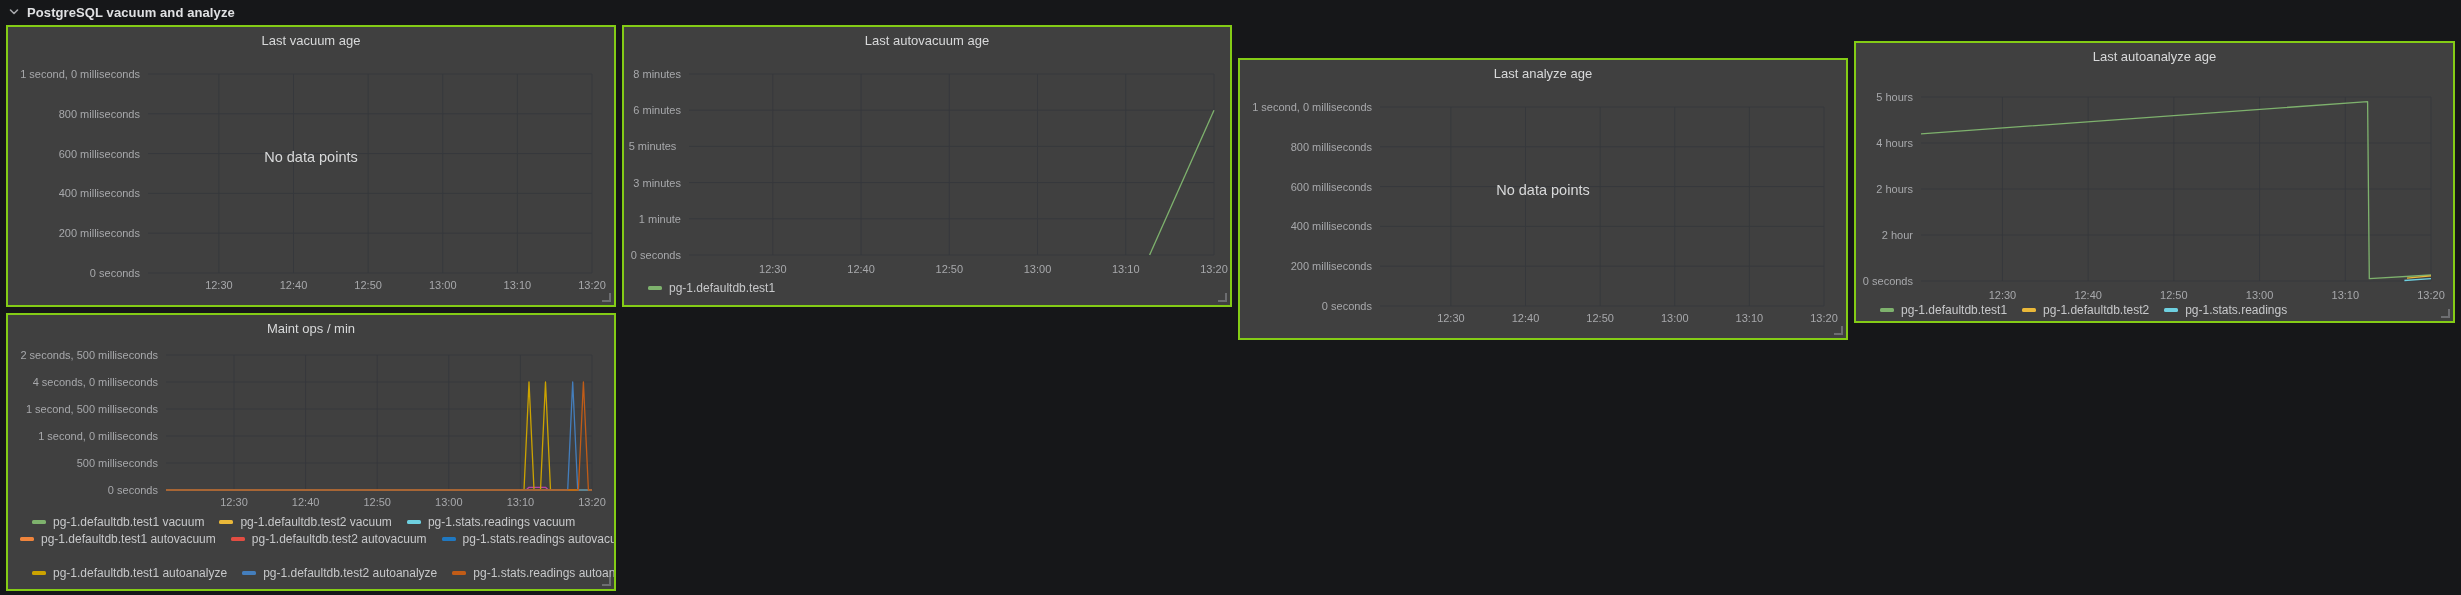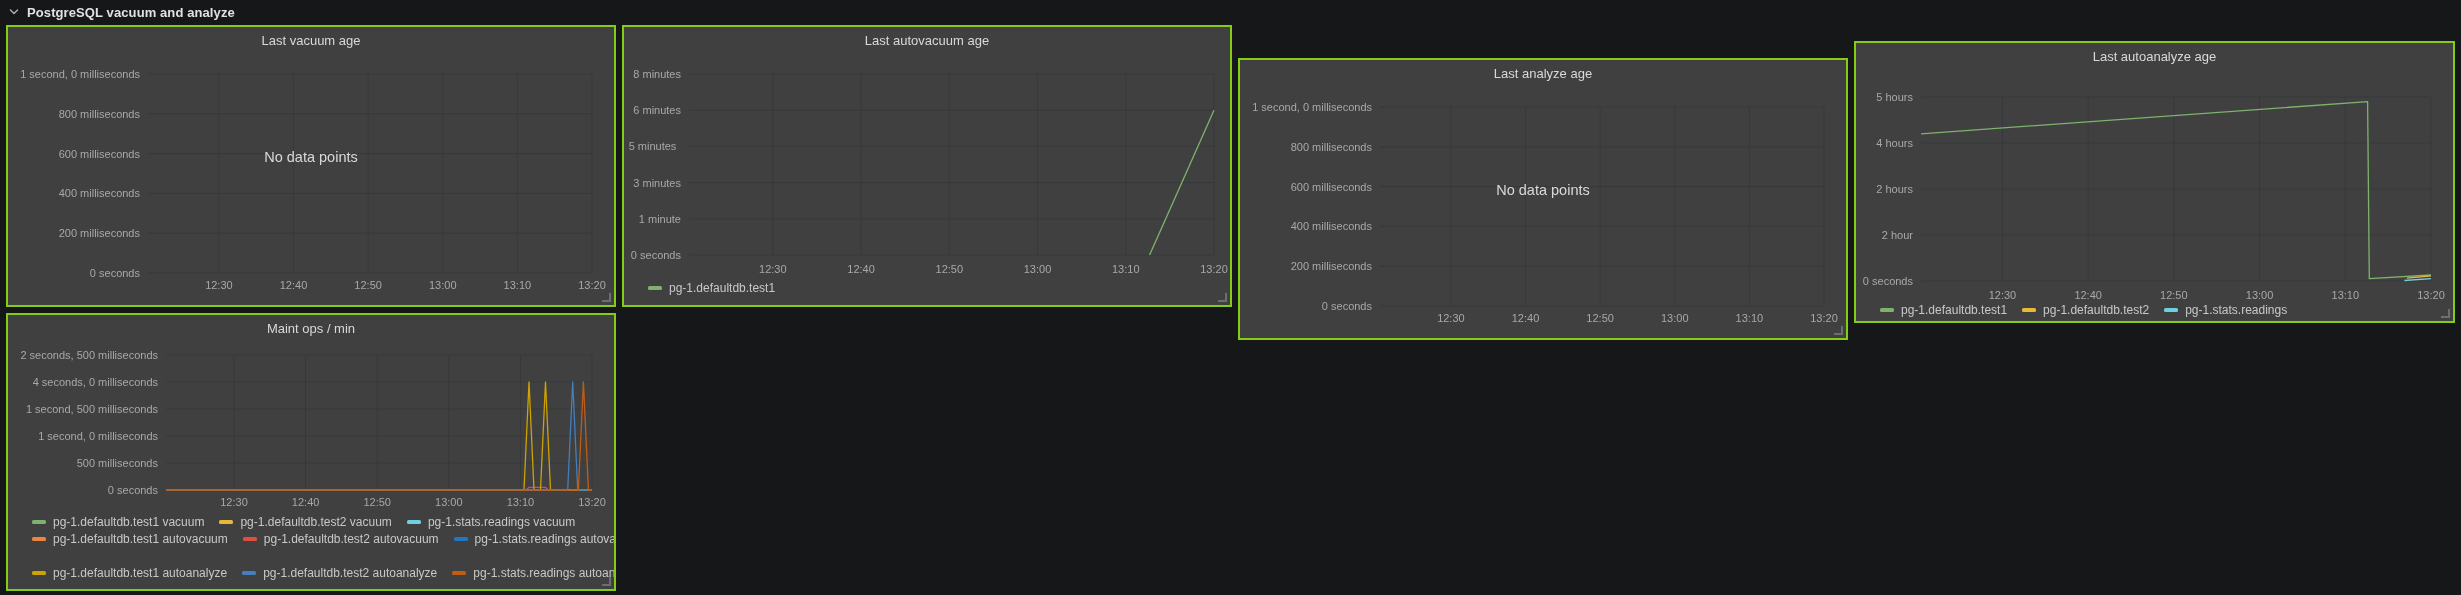--- a/index.html
+++ b/index.html
@@ -257,21 +257,21 @@
       </div>
       <div class="legend-item">
         <span class="legend-swatch" style="background: rgb(234, 184, 57);"></span>
         <span class="legend-label">pg-1.defaultdb.test2 vacuum</span>
       </div>
       <div class="legend-item">
         <span class="legend-swatch" style="background: rgb(110, 208, 224);"></span>
         <span class="legend-label">pg-1.stats.readings vacuum</span>
       </div>
     </div>
-    <div class="legend" style="left: 24px; top: 217px;">
+    <div class="legend" style="left: 12px; top: 217px;">
       <div class="legend-item">
         <span class="legend-swatch" style="background: rgb(239, 132, 60);"></span>
         <span class="legend-label">pg-1.defaultdb.test1 autovacuum</span>
       </div>
       <div class="legend-item">
         <span class="legend-swatch" style="background: rgb(226, 77, 66);"></span>
         <span class="legend-label">pg-1.defaultdb.test2 autovacuum</span>
       </div>
       <div class="legend-item">
         <span class="legend-swatch" style="background: rgb(31, 120, 193);"></span>

